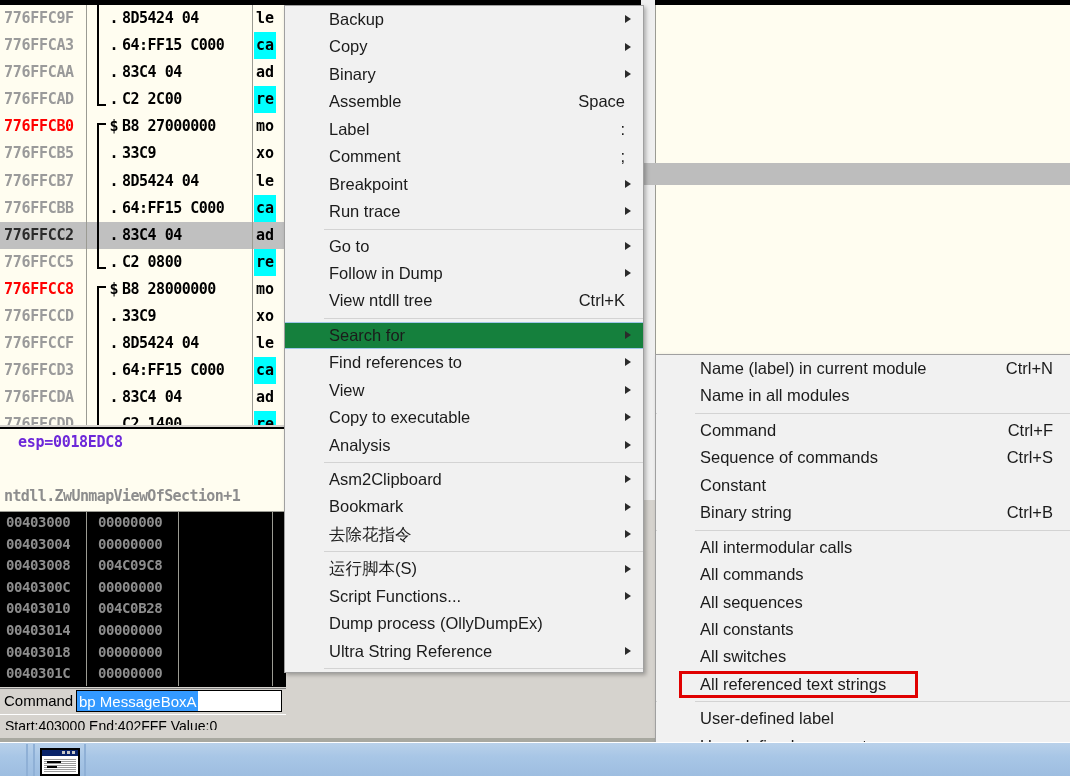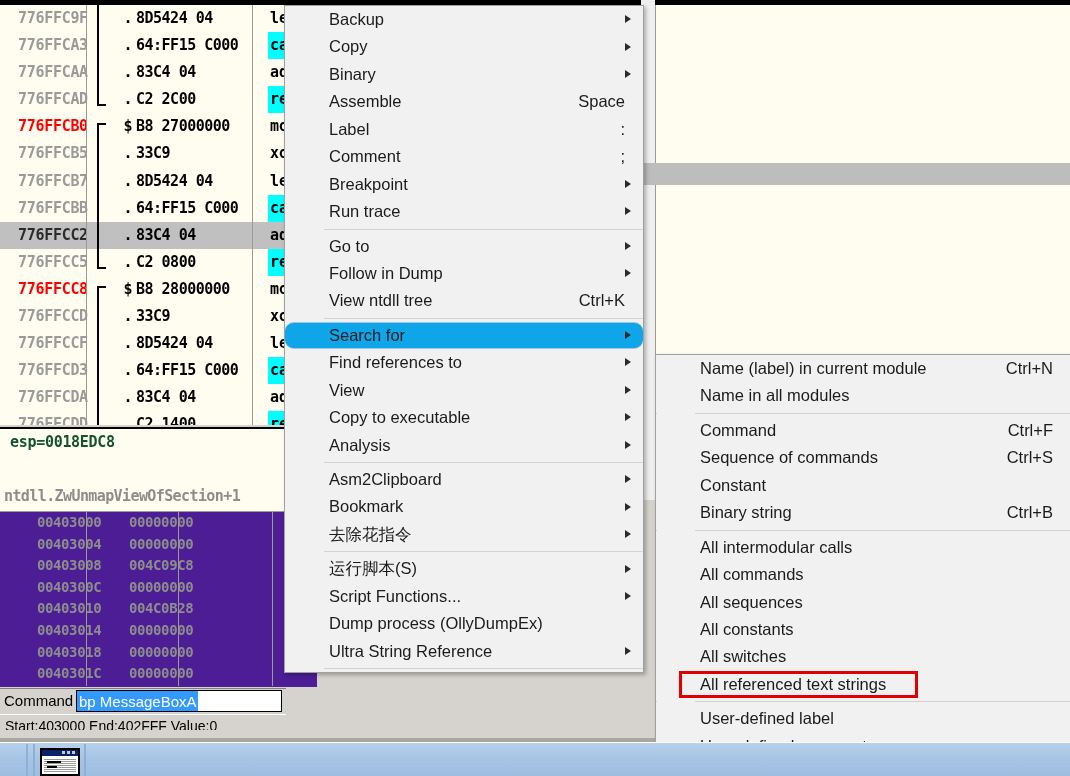--- a/index.html
+++ b/index.html
@@ -22,21 +22,20 @@
     overflow:hidden;
   }
   .drow{
     position:relative;height:27.1px;line-height:27.1px;white-space:nowrap;
     font-family:"DejaVu Sans Mono", monospace;font-size:15px;font-weight:bold;
   }
   .drow.sel{background:#c0c0c0;}
   .d-addr{
     display:inline-block;width:82px;padding-left:4px;color:#9a9a9a;
     letter-spacing:-0.3px;
-    margin-left:14px;
   }
   .drow.ep .d-addr{color:#ff0000;}
   .drow.sel .d-addr{color:#2b2b2b;}
   .d-bar{
     display:inline-block;width:20px;text-align:center;color:#000;position:relative;
   }
   .d-mark{display:inline-block;width:16px;text-align:center;color:#000;}
   .d-hex{display:inline-block;width:132px;color:#000;letter-spacing:-0.5px;}
   .d-mn{display:inline-block;color:#000;padding:0 2px;}
   .d-mn.hl{background:#00ffff;}
@@ -47,32 +46,32 @@
   
   #dvline{position:absolute;left:86px;top:5px;width:1px;height:420px;background:#9b9b93;}
   #dvline2{position:absolute;left:252px;top:5px;width:1px;height:420px;background:#9b9b93;}
 
   
   #regpane{
     position:absolute;left:0;top:427px;width:286px;height:84px;background:#fffdf0;
     border-top:2px solid #000;overflow:hidden;
   }
   #regpane .esp{
-    font-family:"DejaVu Sans Mono", monospace;font-size:15px;font-weight:bold;color:#14532d;
-    padding:4px 0 0 10px;letter-spacing:-0.3px;
+    font-family:"DejaVu Sans Mono", monospace;font-size:15px;font-weight:bold;color:#6d28d9;
+    padding:4px 0 0 18px;letter-spacing:-0.3px;
   }
   #regpane .modline{
     font-family:"DejaVu Sans Mono", monospace;font-size:15px;font-weight:bold;color:#8d8d8d;
     position:absolute;left:4px;top:58px;letter-spacing:-0.6px;white-space:nowrap;
   }
 
   
   #dump{
-    position:absolute;left:0;top:511px;width:286px;height:175px;background:#4c1d95;
-    border-top:1px solid #9b9b93;overflow:hidden;padding-left:31px;
+    position:absolute;left:0;top:511px;width:286px;height:175px;background:#000000;
+    border-top:1px solid #9b9b93;overflow:hidden;
   }
   .mrow{
     height:21.6px;line-height:21.6px;white-space:nowrap;
     font-family:"DejaVu Sans Mono", monospace;font-size:14px;font-weight:bold;color:#8d8d8d;
     letter-spacing:-0.4px;
   }
   .m-addr{display:inline-block;width:86px;padding-left:6px;}
   .m-val{display:inline-block;width:84px;padding-left:6px;}
   #dumpline1{position:absolute;left:86px;top:511px;width:1px;height:175px;background:#9b9b93;}
   #dumpline2{position:absolute;left:178px;top:511px;width:1px;height:175px;background:#9b9b93;}
@@ -161,22 +160,22 @@
   .menu{
     position:absolute;background:#f1f1f1;border:1px solid #a0a0a0;
     box-shadow:2px 2px 4px rgba(0,0,0,0.28);
     font-family:"Liberation Sans", sans-serif;
   }
   .menu .gutter{position:absolute;left:1px;top:1px;bottom:1px;width:38px;background:#f1f1f1;}
   .mi{
     position:relative;height:27.45px;line-height:27.45px;white-space:nowrap;
     font-size:16.5px;color:#1b1b1b;padding-left:44px;
   }
-  .mi.hi{background:#0ea5e9;border-top:1px solid #9fc6ea;border-bottom:1px solid #9fc6ea;
-         height:25.45px;line-height:25.45px;border-radius:9px;}
+  .mi.hi{background:#15803d;border-top:1px solid #9fc6ea;border-bottom:1px solid #9fc6ea;
+         height:25.45px;line-height:25.45px;}
   .mi .acc{position:absolute;right:18px;top:0;font-size:16.5px;color:#1b1b1b;}
   .mi .arw{
     position:absolute;right:12px;top:50%;margin-top:-4.5px;
     width:0;height:0;border-left:6px solid #2b2b2b;
     border-top:4.5px solid transparent;border-bottom:4.5px solid transparent;
   }
   .msep{height:1px;margin:3px 0 3px 38px;background:#d3d3d3;}
   .msep-full{height:1px;margin:3px 0 3px 0;background:#d3d3d3;}
 
   #menu1{left:284px;top:5px;width:358px;}

